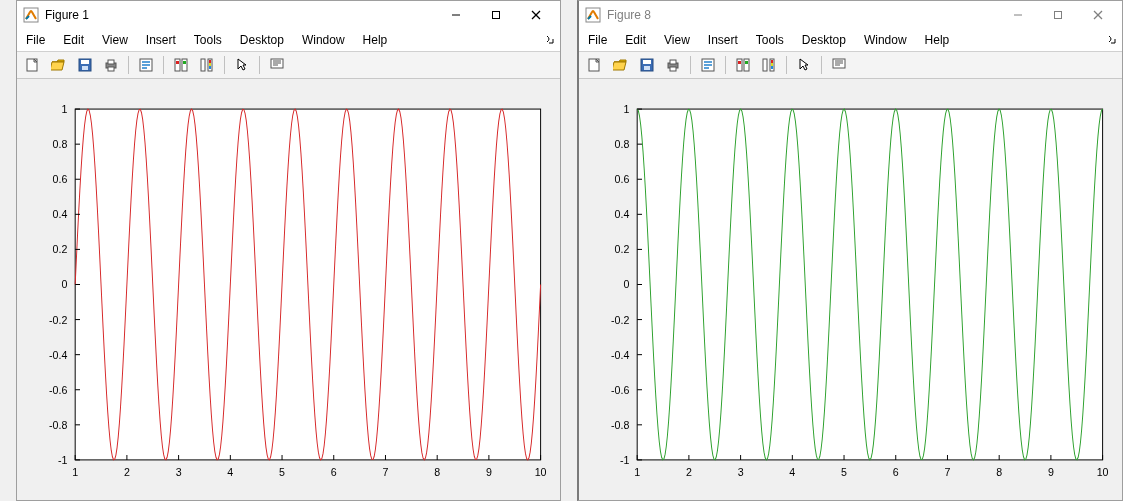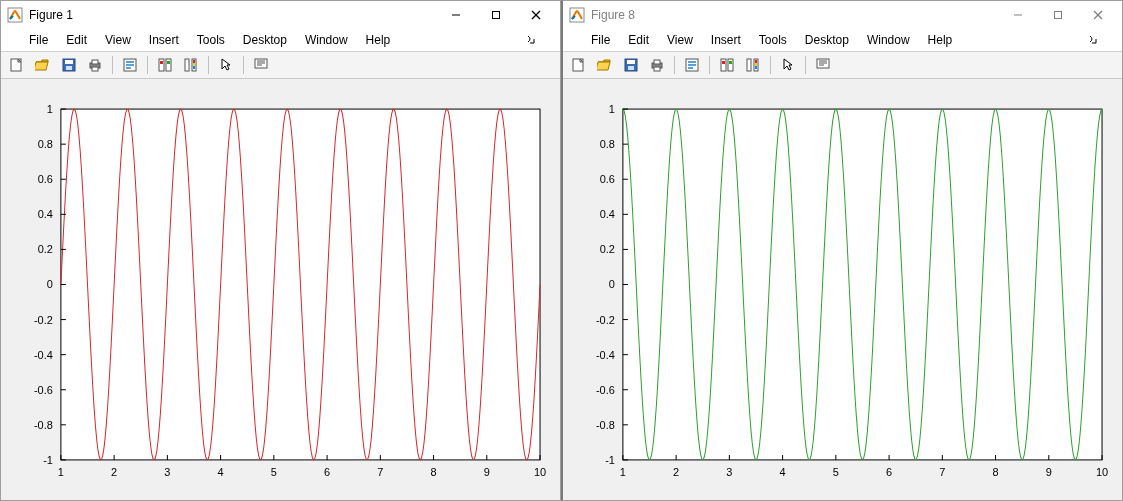--- a/index.html
+++ b/index.html
@@ -18,20 +18,21 @@
     width: 1123px;
     height: 501px;
   }
   .figwin {
     flex: 1 1 0;
     display: flex;
     flex-direction: column;
     background: #f97316;
     border: 1px solid #9e9e9e;
     box-sizing: border-box;
+    margin-left: 16px;
   }
   .figwin + .figwin { border-left: 2px solid #7a7a7a; }
   
   .titlebar {
     height: 28px;
     display: flex;
     align-items: center;
     padding: 0 4px 0 6px;
     background: #ffffff;
     color: #000;
@@ -49,21 +50,21 @@
     display: inline-flex; align-items:center; justify-content:center;
     color: #000;
   }
   .titlebar.inactive .win-btn { color: #808080; }
   .win-btn svg { width: 10px; height: 10px; }
   
   .menubar {
     height: 22px;
     display: flex;
     align-items: center;
-    padding: 0 19px;
+    padding: 0 0;
     background: #fff;
     border-bottom: 1px solid #d0d0d0;
     font-size: 12px;
     color: #000;
   }
   .menubar .menu-item { padding: 2px 9px; cursor: default; }
   .menubar .menu-spacer { flex: 1; }
   .menubar .menu-chevron { padding: 0 6px; color:#555; }
   
   .toolbar {

